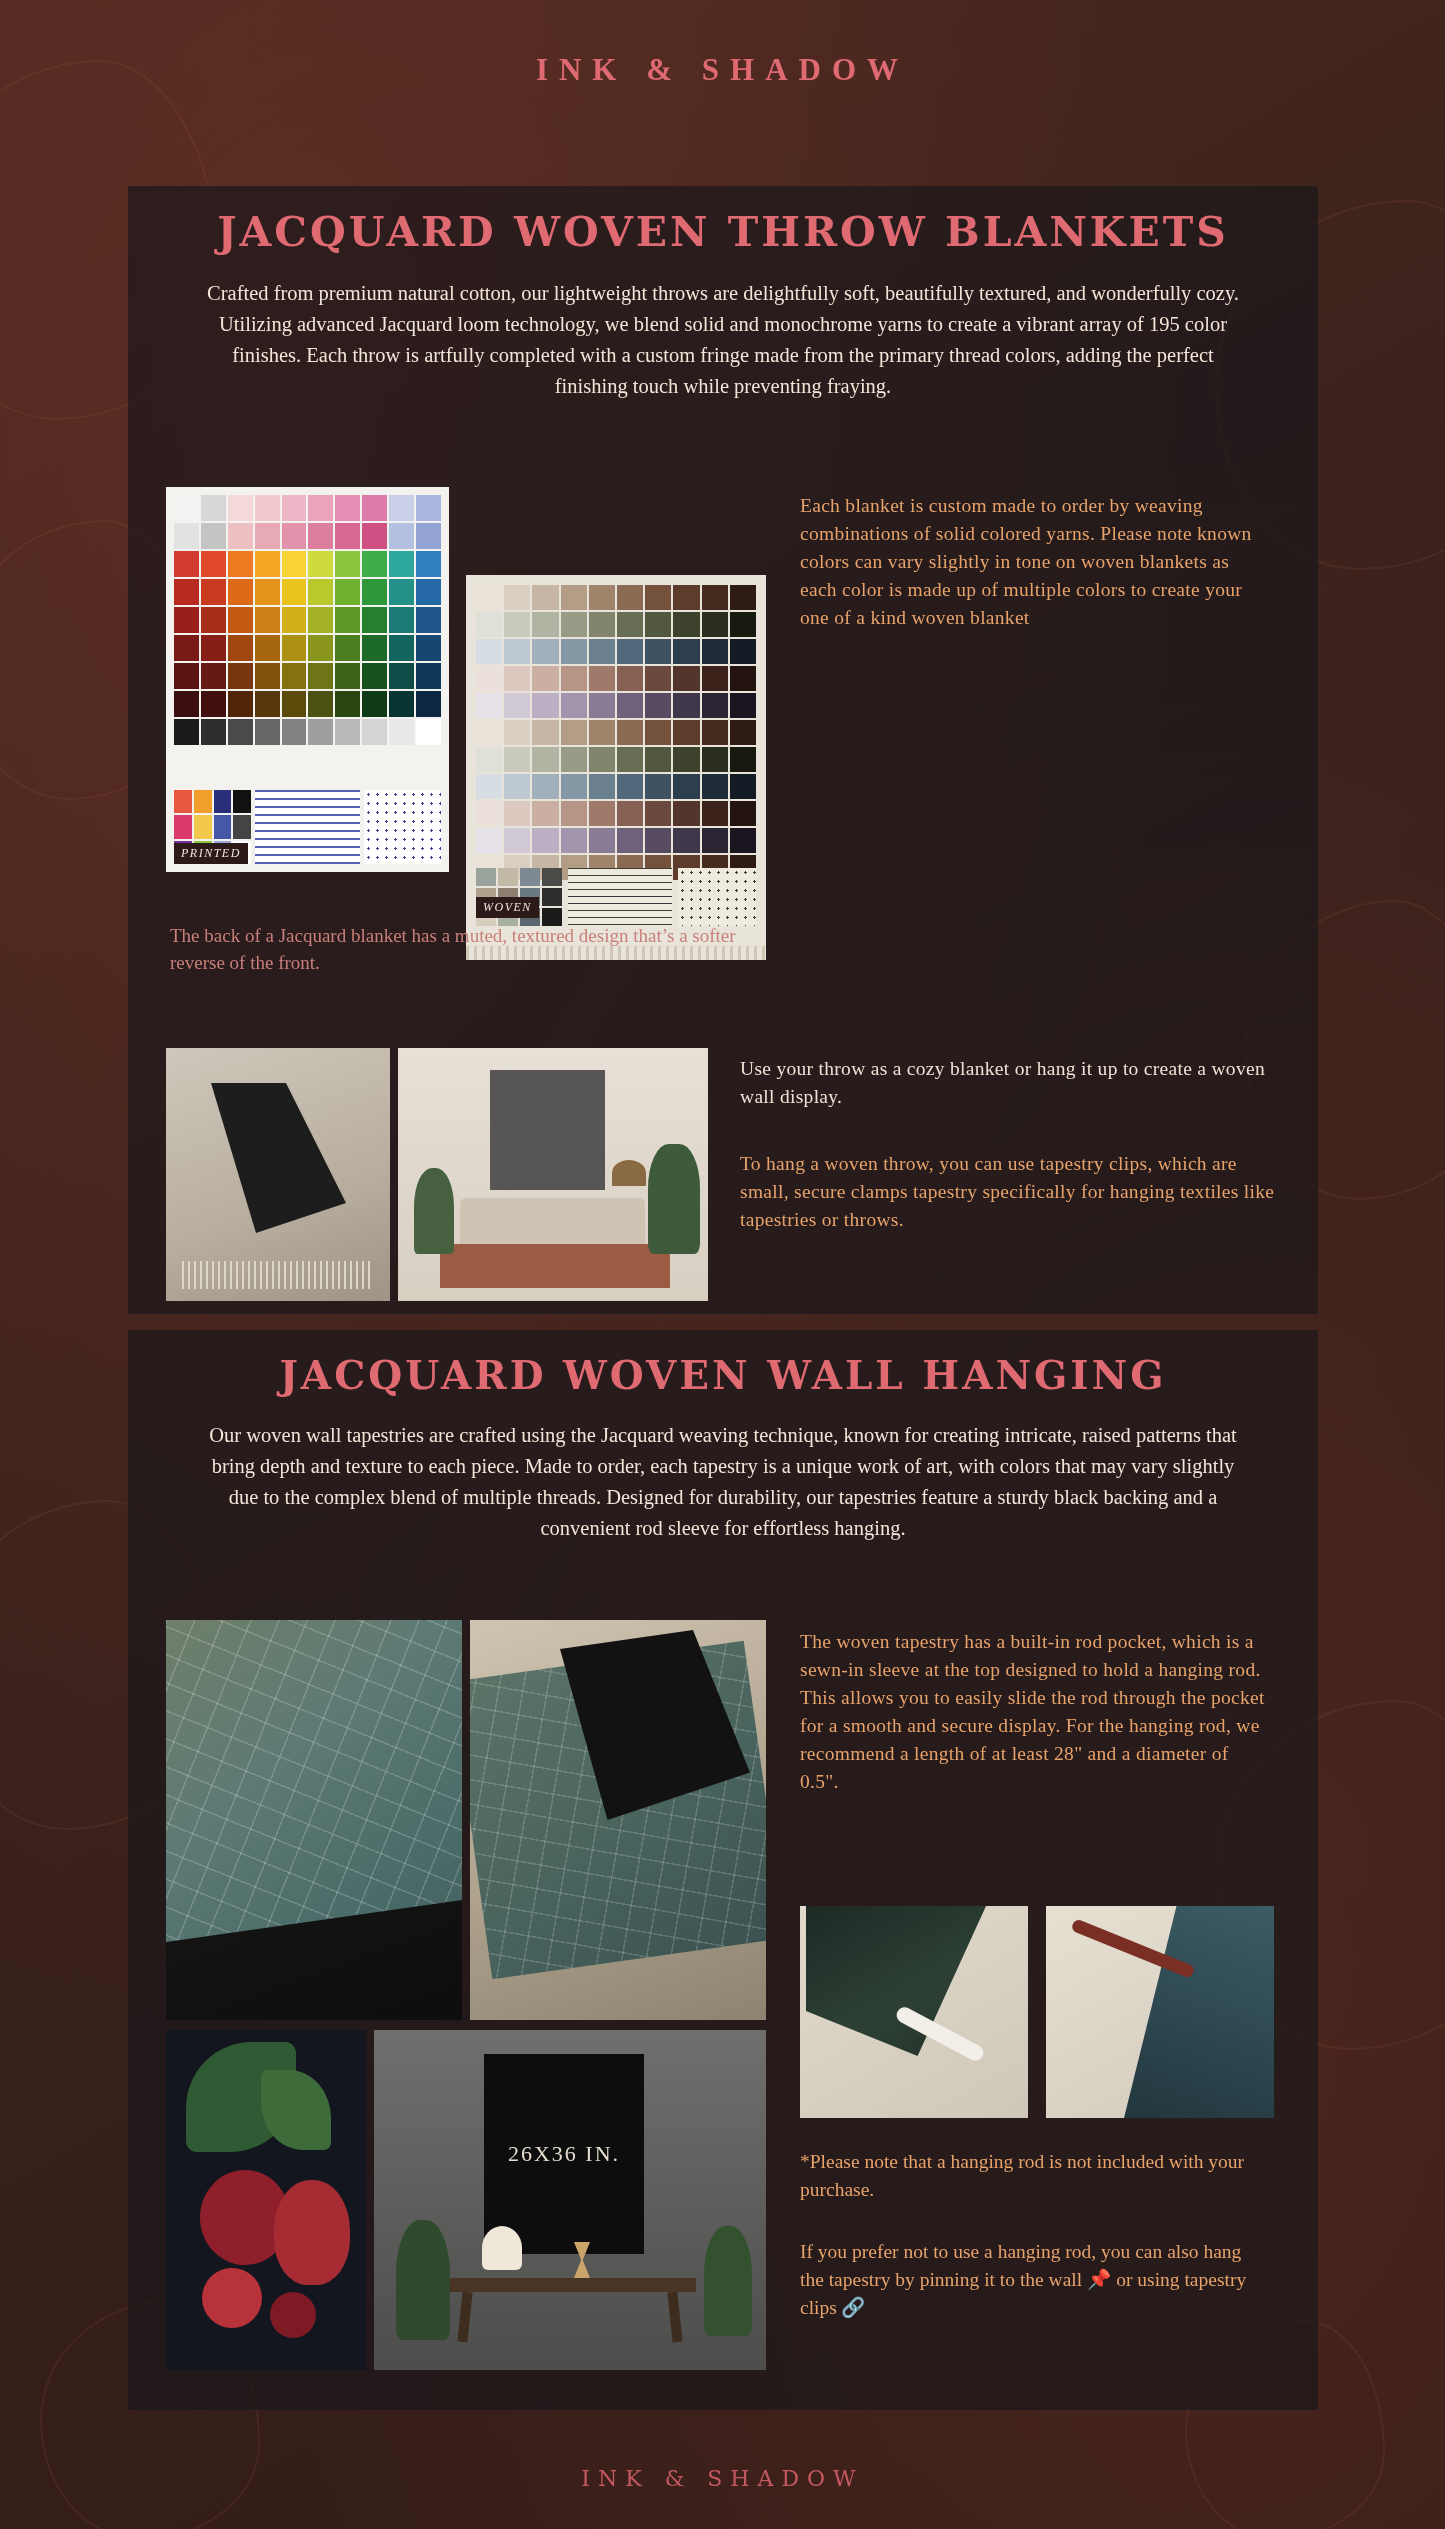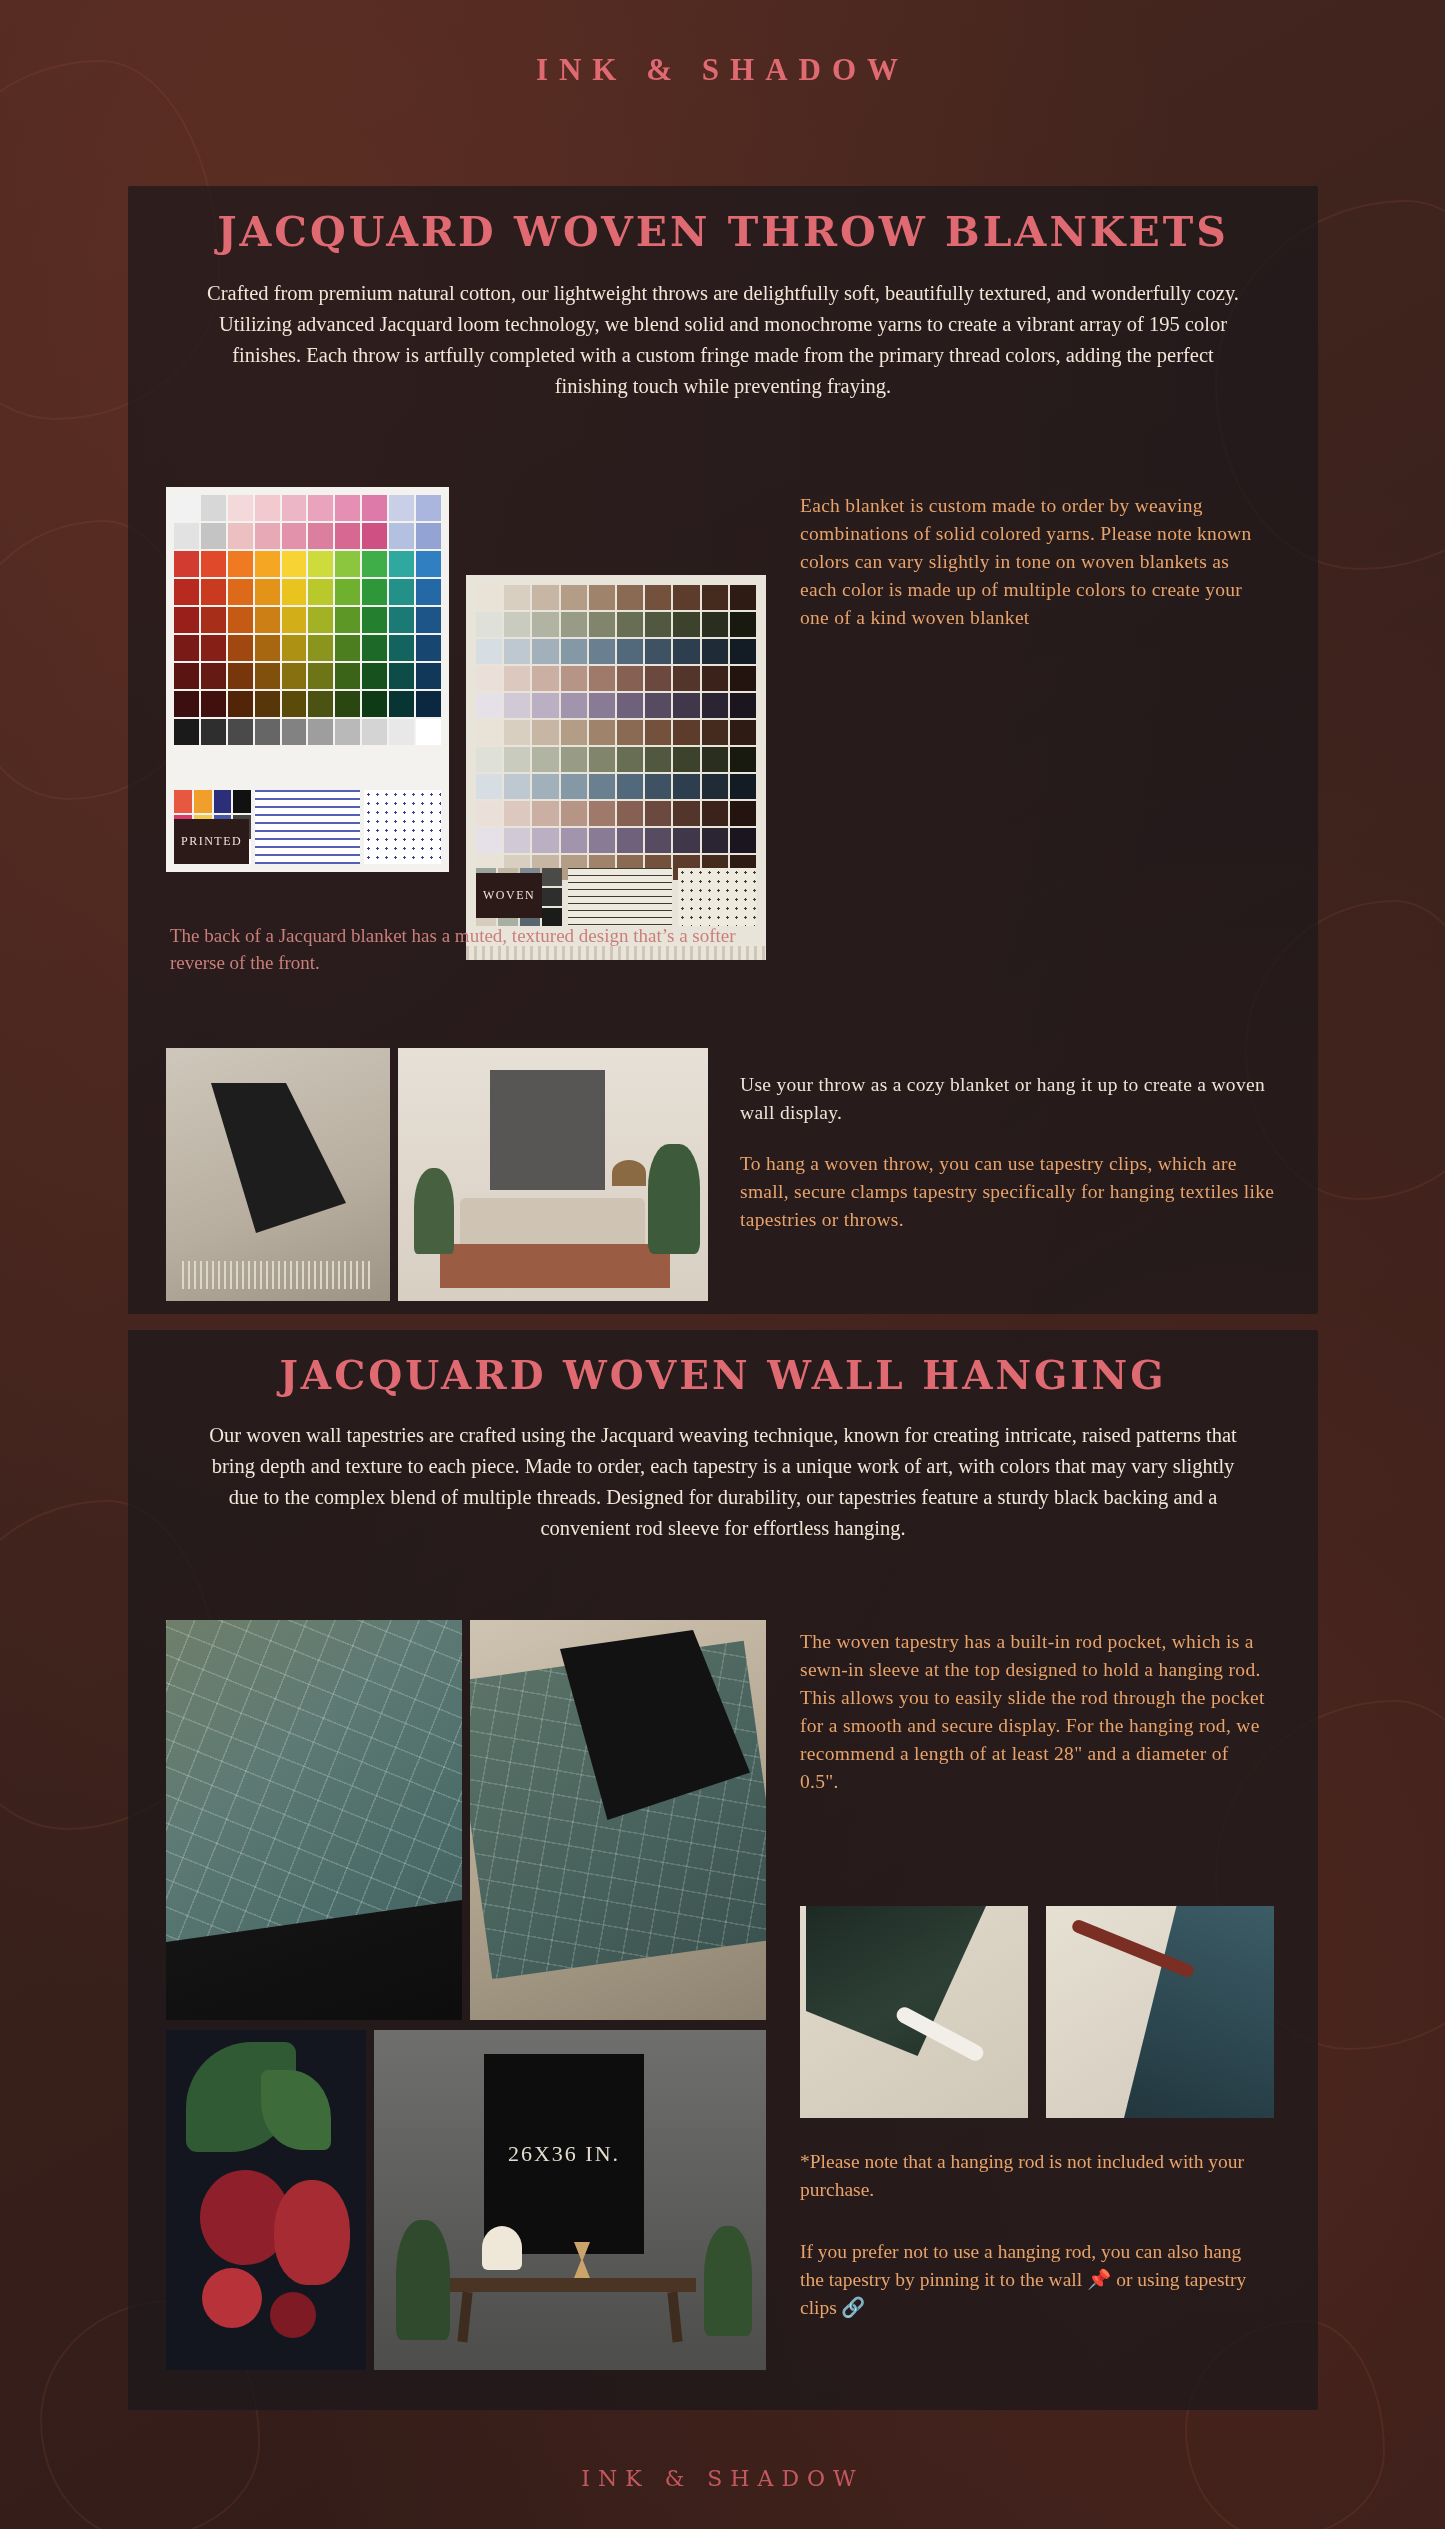--- a/index.html
+++ b/index.html
@@ -100,21 +100,22 @@
     background: #f4f2ee;
     padding: 8px;
   }
   .grid-swatches { display: grid; gap: 2px; }
   .tag {
     position: absolute;
     background: #2b1a18;
     color: #efe6dc;
     font-size: 12px;
     letter-spacing: 1.5px;
-    padding: 15px 7px;
+    padding: 3px 7px;
+    font-style: italic;
   }
 
   .woven-card {
     background: #e9e4da;
     position: relative;
   }
   .fringe {
     position: absolute;
     bottom: 0; left: 0; right: 0;
     height: 14px;
@@ -430,21 +431,21 @@
   <div class="photo" style="left:398px; top:1048px; width:310px; height:253px; background:#ded6cb;">
     <div style="position:absolute;inset:0;background:linear-gradient(180deg,#e7e0d6 0%,#d8cfc3 100%);"></div>
     <div style="position:absolute;left:92px;top:22px;width:115px;height:120px;background:#585654;"></div>
     <div style="position:absolute;left:62px;top:150px;width:185px;height:52px;background:#cfc3b3;border-radius:6px;"></div>
     <div style="position:absolute;left:42px;top:196px;width:230px;height:44px;background:#9a5c43;"></div>
     <div style="position:absolute;left:250px;top:96px;width:52px;height:110px;background:#3d5a3a;border-radius:40% 40% 10% 10%;"></div>
     <div style="position:absolute;left:16px;top:120px;width:40px;height:86px;background:#47603f;border-radius:45% 45% 8% 8%;"></div>
     <div style="position:absolute;left:214px;top:112px;width:34px;height:26px;background:#8a6a43;border-radius:50% 50% 0 0;"></div>
   </div>
 
-  <div class="body-copy light" style="position:absolute; left:740px; top:1055px; width:540px;margin-top:16px;">Use your throw as a cozy blanket or hang it up to create a woven wall display.</div>
+  <div class="body-copy light" style="position:absolute; left:740px; top:1055px; width:540px;">Use your throw as a cozy blanket or hang it up to create a woven wall display.</div>
   <div class="body-copy" style="position:absolute; left:740px; top:1150px; width:540px;"> To hang a woven throw, you can use tapestry clips, which are small, secure clamps tapestry specifically for hanging textiles like tapestries or throws.</div>
 
   <div class="panel" id="panel-wall">
     <div class="section-title small-caps">JACQUARD WOVEN WALL HANGING</div>
     <div class="intro">Our woven wall tapestries are crafted using the Jacquard weaving technique, known for creating intricate, raised patterns that bring depth and texture to each piece. Made to order, each tapestry is a unique work of art, with colors that may vary slightly due to the complex blend of multiple threads. Designed for durability, our tapestries feature a sturdy  black backing and a convenient rod sleeve for effortless hanging.</div>
   </div>
 
   <div class="photo" style="left:166px; top:1620px; width:296px; height:400px;">
     <div style="position:absolute;inset:0;background:
         repeating-linear-gradient(22deg, rgba(255,255,255,0.18) 0 1.5px, transparent 1.5px 26px),

